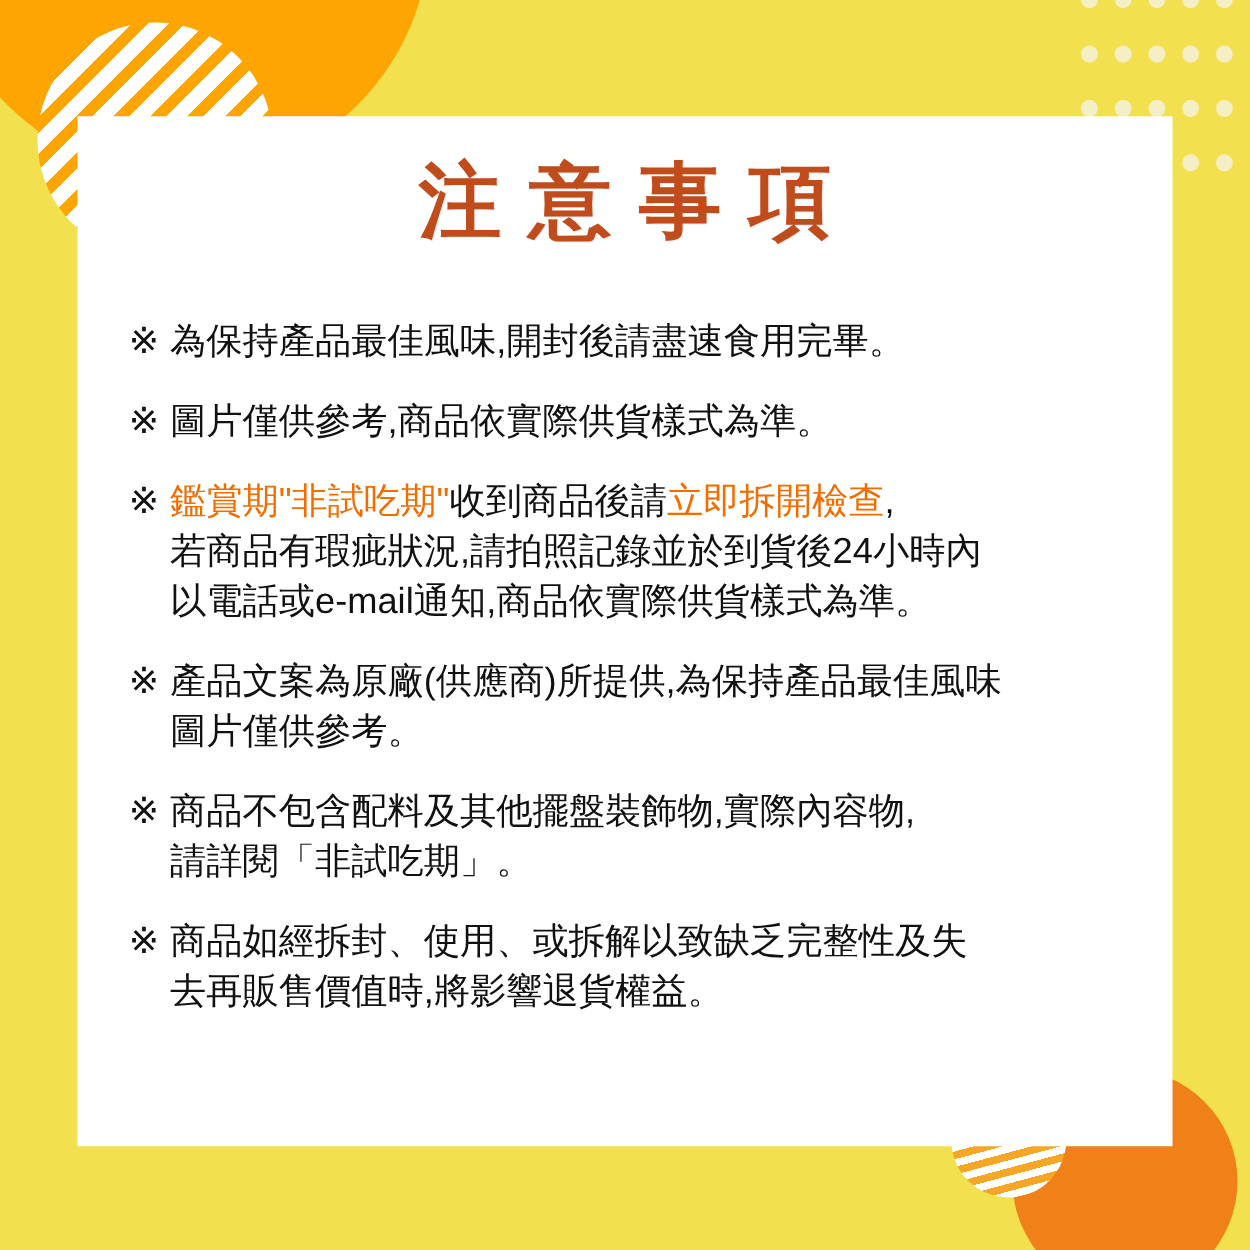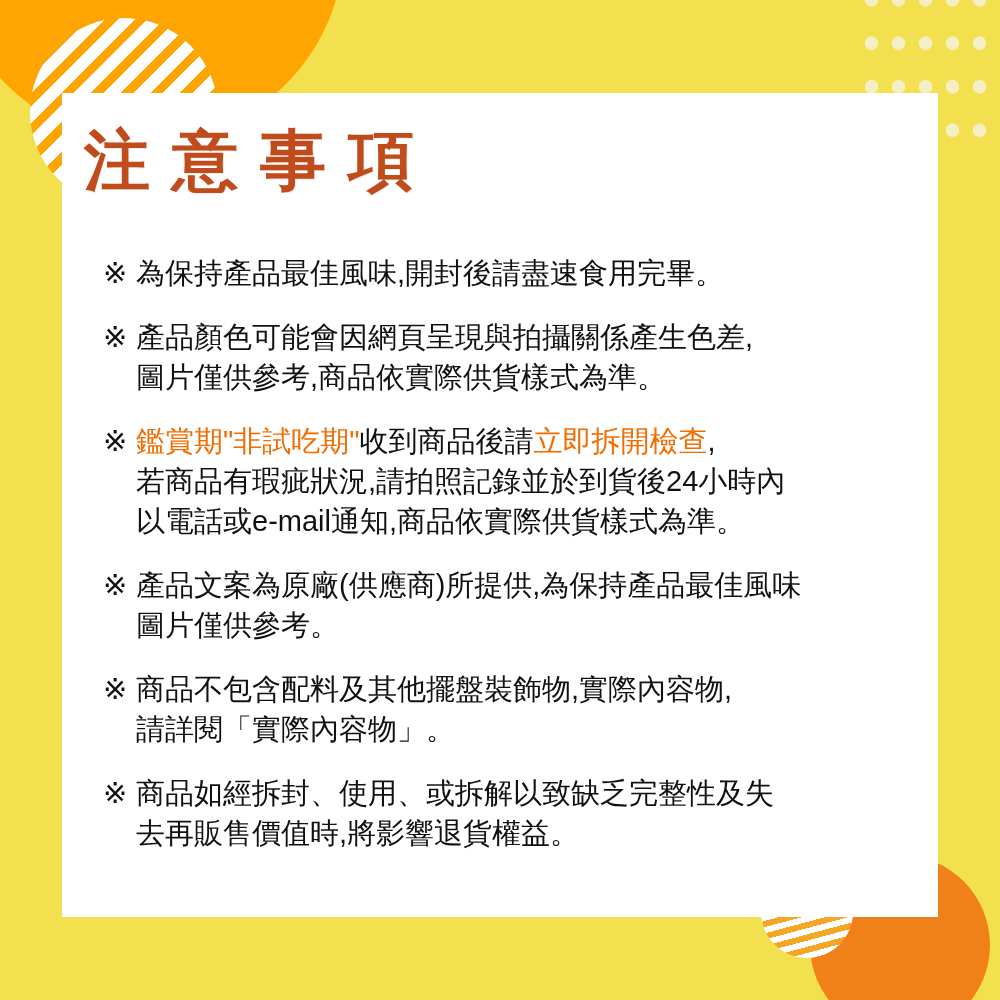--- a/index.html
+++ b/index.html
@@ -29,21 +29,21 @@
   .stripes-br{
     position:absolute;left:761px;top:866px;width:92px;height:92px;border-radius:50%;
     background:repeating-linear-gradient(165deg,#ffffff 0 6px,#F6A524 6px 12px);
   }
   
   .card{
     position:absolute;left:62px;top:93px;width:876px;height:824px;
     background:#ffffff;
   }
   .title{
-    margin:32px 0 0 0;text-align:left;
+    margin:32px 0 0 0;text-align:center;
     font-size:66px;font-weight:bold;line-height:70px;
     color:#C04B1B;letter-spacing:22px;padding-left:22px;
     text-shadow:1px 1px 0 rgba(0,0,0,0.07);
   }
   .notices{
     margin-top:58px;padding:0 28px 0 41px;
   }
   .notice{
     display:flex;align-items:flex-start;
     margin-bottom:24px;
@@ -68,21 +68,20 @@
     <div class="notices" id="notices">
         <div class="notice">
           <span class="marker">※</span>
           <div>
             <div class="line"><span>為保持產品最佳風味,開封後請盡速食用完畢。</span></div>
           </div>
         </div>
         <div class="notice">
           <span class="marker">※</span>
           <div>
-            <div class="line"><span>產品顏色可能會因網頁呈現與拍攝關係產生色差,</span></div>
             <div class="line"><span>圖片僅供參考,商品依實際供貨樣式為準。</span></div>
           </div>
         </div>
         <div class="notice">
           <span class="marker">※</span>
           <div>
             <div class="line"><span class="accent">鑑賞期"非試吃期"</span><span>收到商品後請</span><span class="accent">立即拆開檢查</span><span>,</span></div>
             <div class="line"><span>若商品有瑕疵狀況,請拍照記錄並於到貨後24小時內</span></div>
             <div class="line"><span>以電話或e-mail通知,商品依實際供貨樣式為準。</span></div>
           </div>
@@ -91,21 +90,21 @@
           <span class="marker">※</span>
           <div>
             <div class="line"><span>產品文案為原廠(供應商)所提供,為保持產品最佳風味</span></div>
             <div class="line"><span>圖片僅供參考。</span></div>
           </div>
         </div>
         <div class="notice">
           <span class="marker">※</span>
           <div>
             <div class="line"><span>商品不包含配料及其他擺盤裝飾物,實際內容物,</span></div>
-            <div class="line"><span>請詳閱「實際內容物」。</span></div>
+            <div class="line"><span>請詳閱「非試吃期」。</span></div>
           </div>
         </div>
         <div class="notice">
           <span class="marker">※</span>
           <div>
             <div class="line"><span>商品如經拆封、使用、或拆解以致缺乏完整性及失</span></div>
             <div class="line"><span>去再販售價值時,將影響退貨權益。</span></div>
           </div>
         </div>
       </div>

